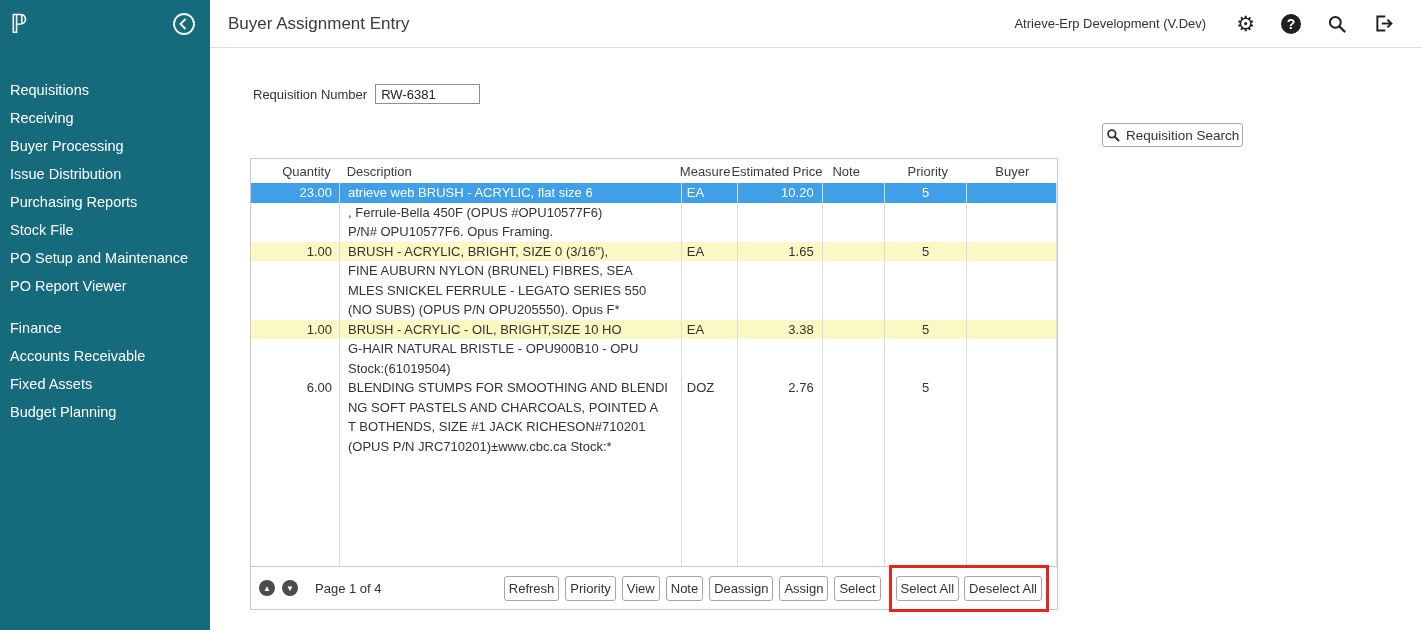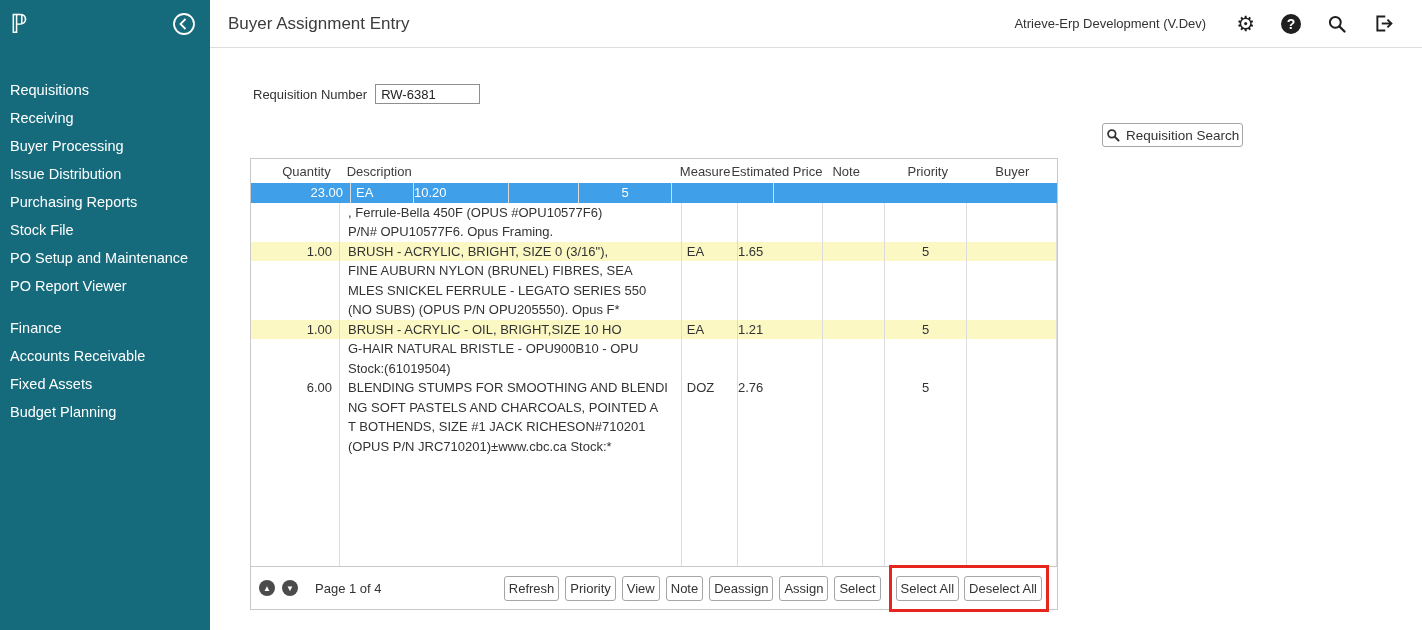--- a/index.html
+++ b/index.html
@@ -41,21 +41,21 @@
   .tablewrap{position:absolute;left:40px;top:110px;width:808px;border:1px solid #c9c9c9;background:#fff;}
   .thead{display:flex;height:24px;align-items:center;font-size:13px;color:#3c3c3c;}
   .thead .cell{border-right-color:transparent;overflow:visible;}
   .tbody{height:383px;display:flex;flex-direction:column;font-size:13px;color:#333;}
   .tline{display:flex;min-height:19.5px;line-height:19.5px;}
   .filler{flex:1;}
   .cell{border-right:1px solid #dcdcdc;overflow:hidden;white-space:nowrap;}
   .c-qty{width:100px;text-align:right;padding-right:7px;}
   .c-desc{width:387px;padding-left:8px;}
   .c-measure{width:63px;padding-left:5px;}
-  .c-price{width:95px;padding-right:8px;}
+  .c-price{width:95px;text-align:right;padding-right:8px;}
   .c-note{width:70px;padding-left:6px;}
   .c-priority{width:93px;text-align:center;}
   .c-buyer{width:102px;text-align:center;}
   .c-spare{flex:1;border-right:none;}
   .hl-selected-blue{background:var(--selected-row-bg,#3f9fe8);color:#fff;}
   .hl-yellow{background:var(--highlight-row-bg,#fbf8c4);}
 
   
   .tfoot{height:43px;border-top:1px solid #c9c9c9;display:flex;align-items:center;padding:0 8px;position:relative;}
   .pager{display:flex;align-items:center;gap:7px;}
@@ -147,20 +147,21 @@
           <span class="cell c-price">Estimated Price</span>
           <span class="cell c-note">Note</span>
           <span class="cell c-priority">Priority</span>
           <span class="cell c-buyer">Buyer</span>
           <span class="cell c-spare"></span>
         </div>
       <div class="tbody">
           <div class="trow">
             <div class="tline hl-selected-blue">
               <span class="cell c-qty">23.00</span>
+              <span class="cell c-desc">atrieve web BRUSH - ACRYLIC, flat size 6</span>
               <span class="cell c-measure">EA</span>
               <span class="cell c-price">10.20</span>
               <span class="cell c-note"></span>
               <span class="cell c-priority">5</span>
               <span class="cell c-buyer"></span>
               <span class="cell c-spare"></span>
             </div>
             <div class="tline">
               <span class="cell c-qty"></span>
               <span class="cell c-desc">, Ferrule-Bella 450F (OPUS #OPU10577F6)</span>
@@ -222,21 +223,21 @@
               <span class="cell c-priority"></span>
               <span class="cell c-buyer"></span>
               <span class="cell c-spare"></span>
             </div>
           </div>
           <div class="trow">
             <div class="tline hl-yellow">
               <span class="cell c-qty">1.00</span>
               <span class="cell c-desc">BRUSH - ACRYLIC - OIL, BRIGHT,SIZE 10 HO</span>
               <span class="cell c-measure">EA</span>
-              <span class="cell c-price">1.21</span>
+              <span class="cell c-price">3.38</span>
               <span class="cell c-note"></span>
               <span class="cell c-priority">5</span>
               <span class="cell c-buyer"></span>
               <span class="cell c-spare"></span>
             </div>
             <div class="tline">
               <span class="cell c-qty"></span>
               <span class="cell c-desc">G-HAIR NATURAL BRISTLE - OPU900B10 - OPU</span>
               <span class="cell c-measure"></span>
               <span class="cell c-price"></span>

